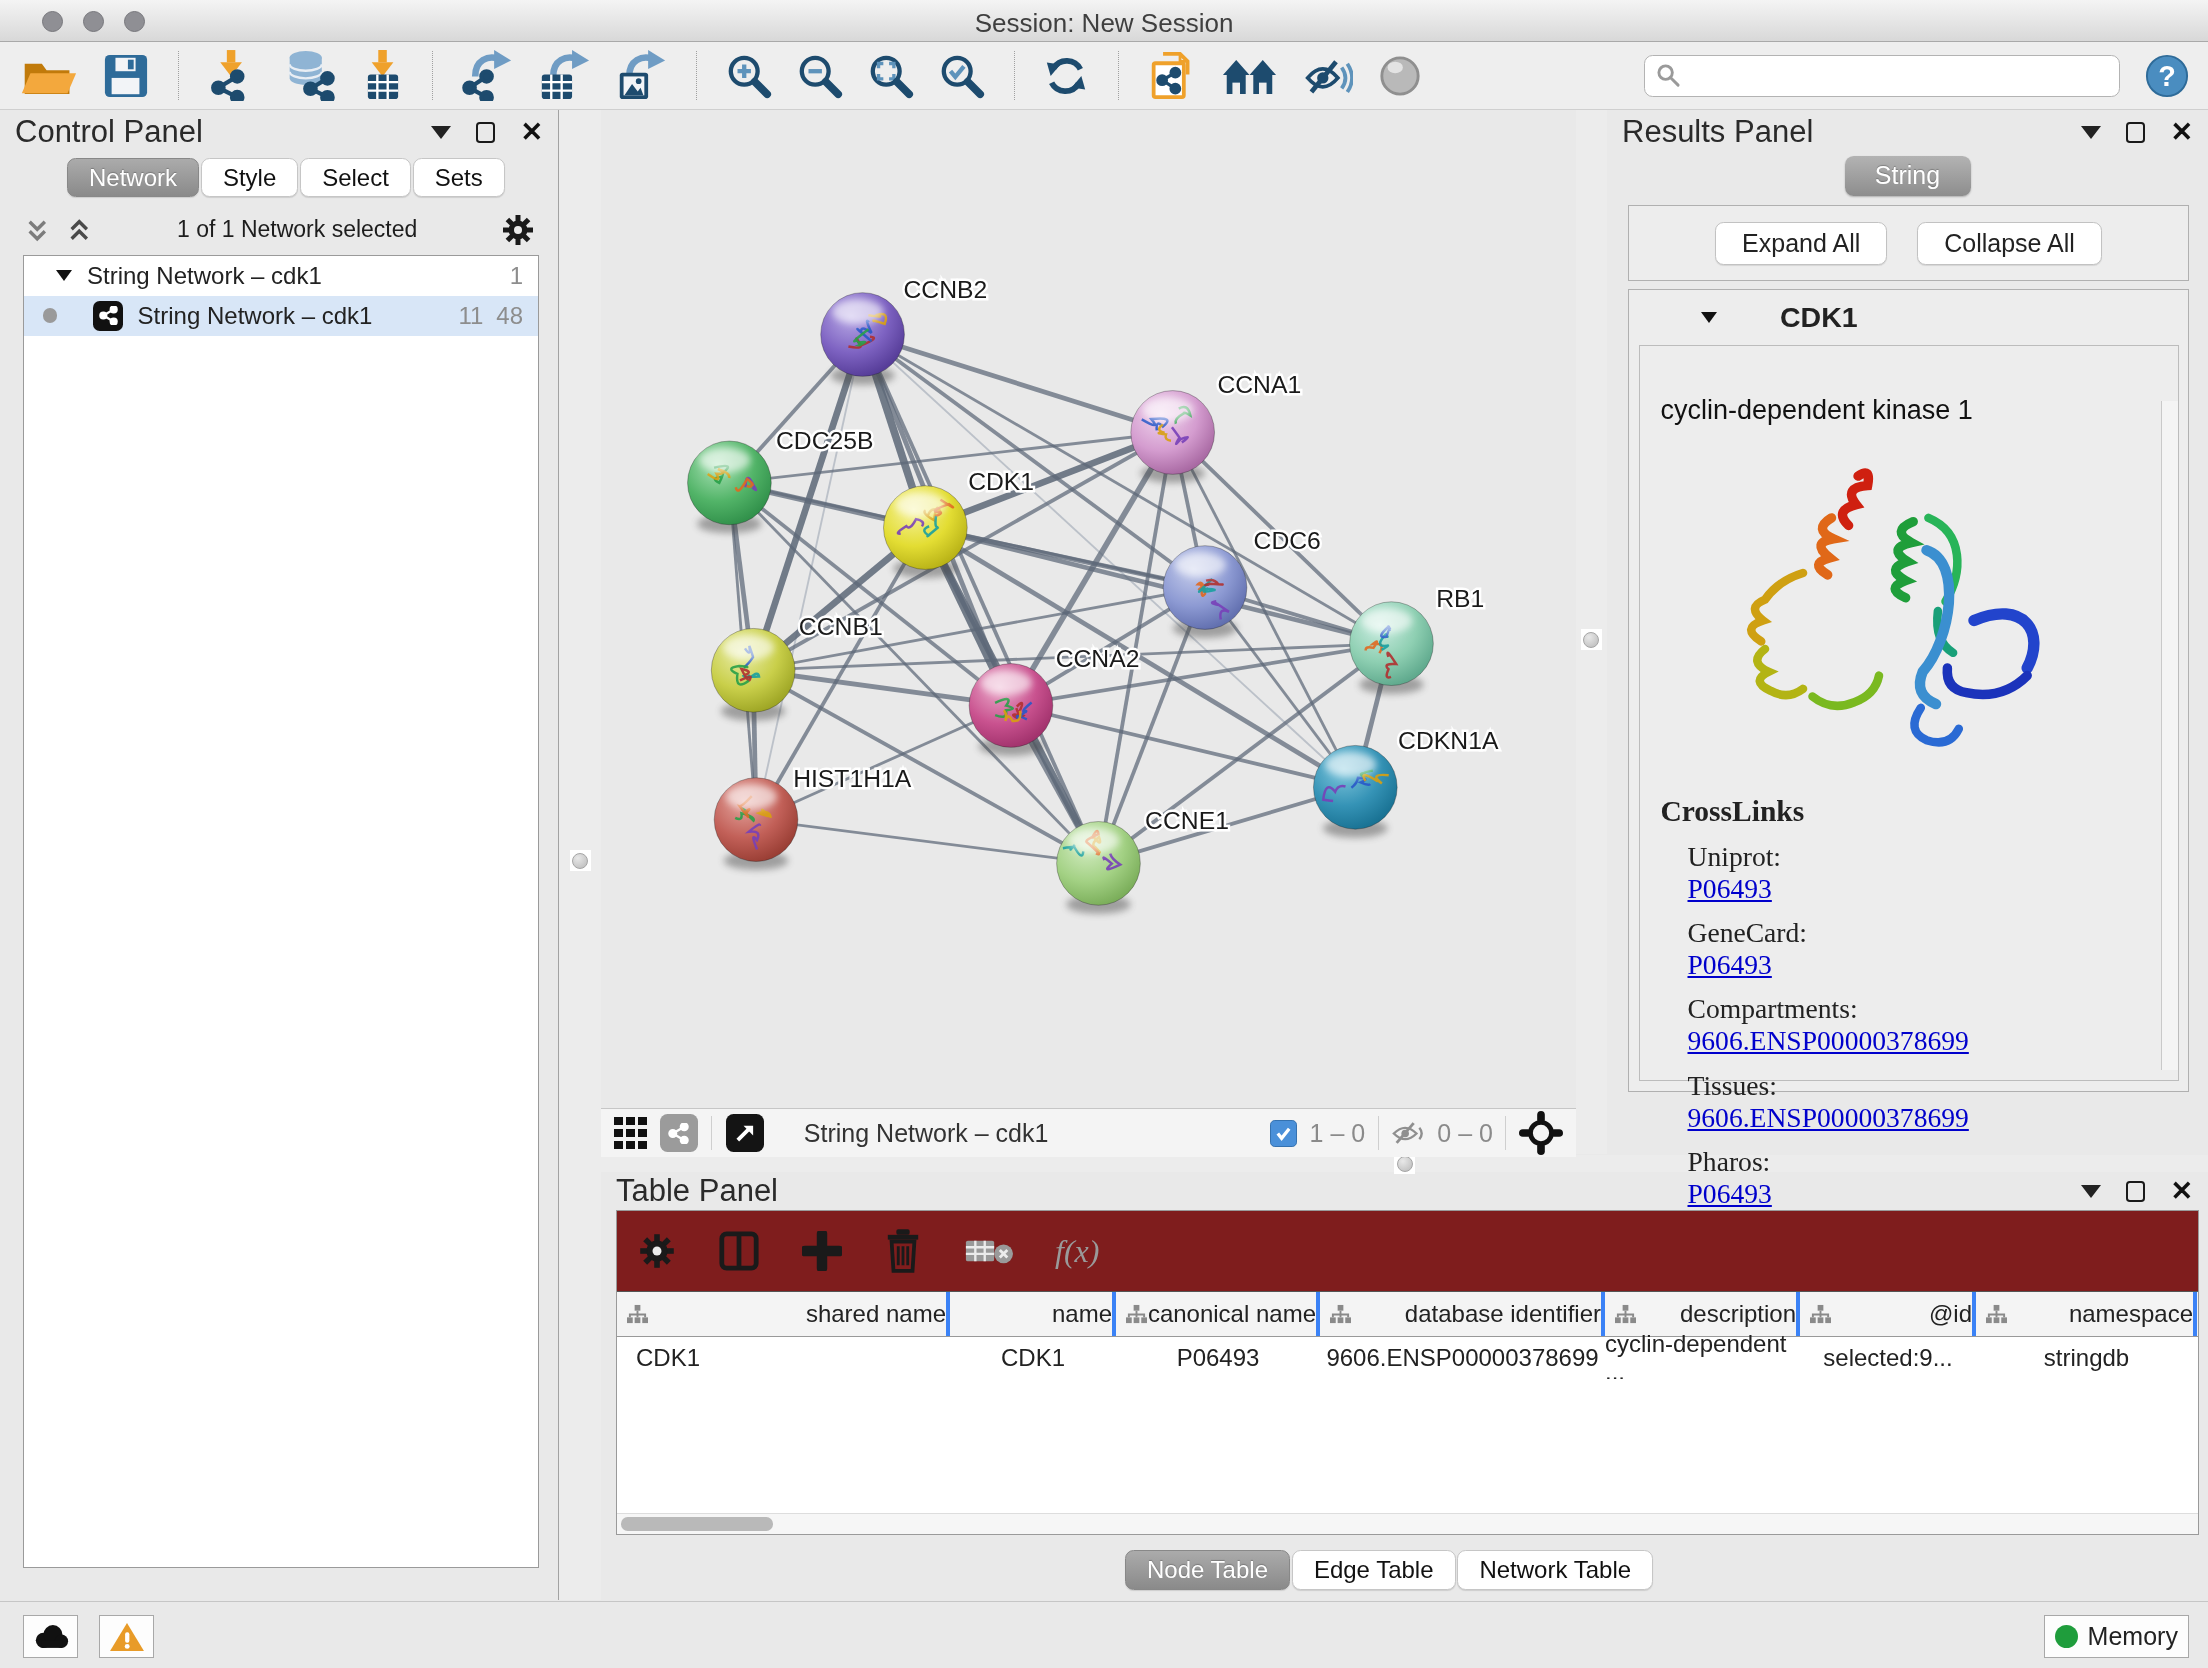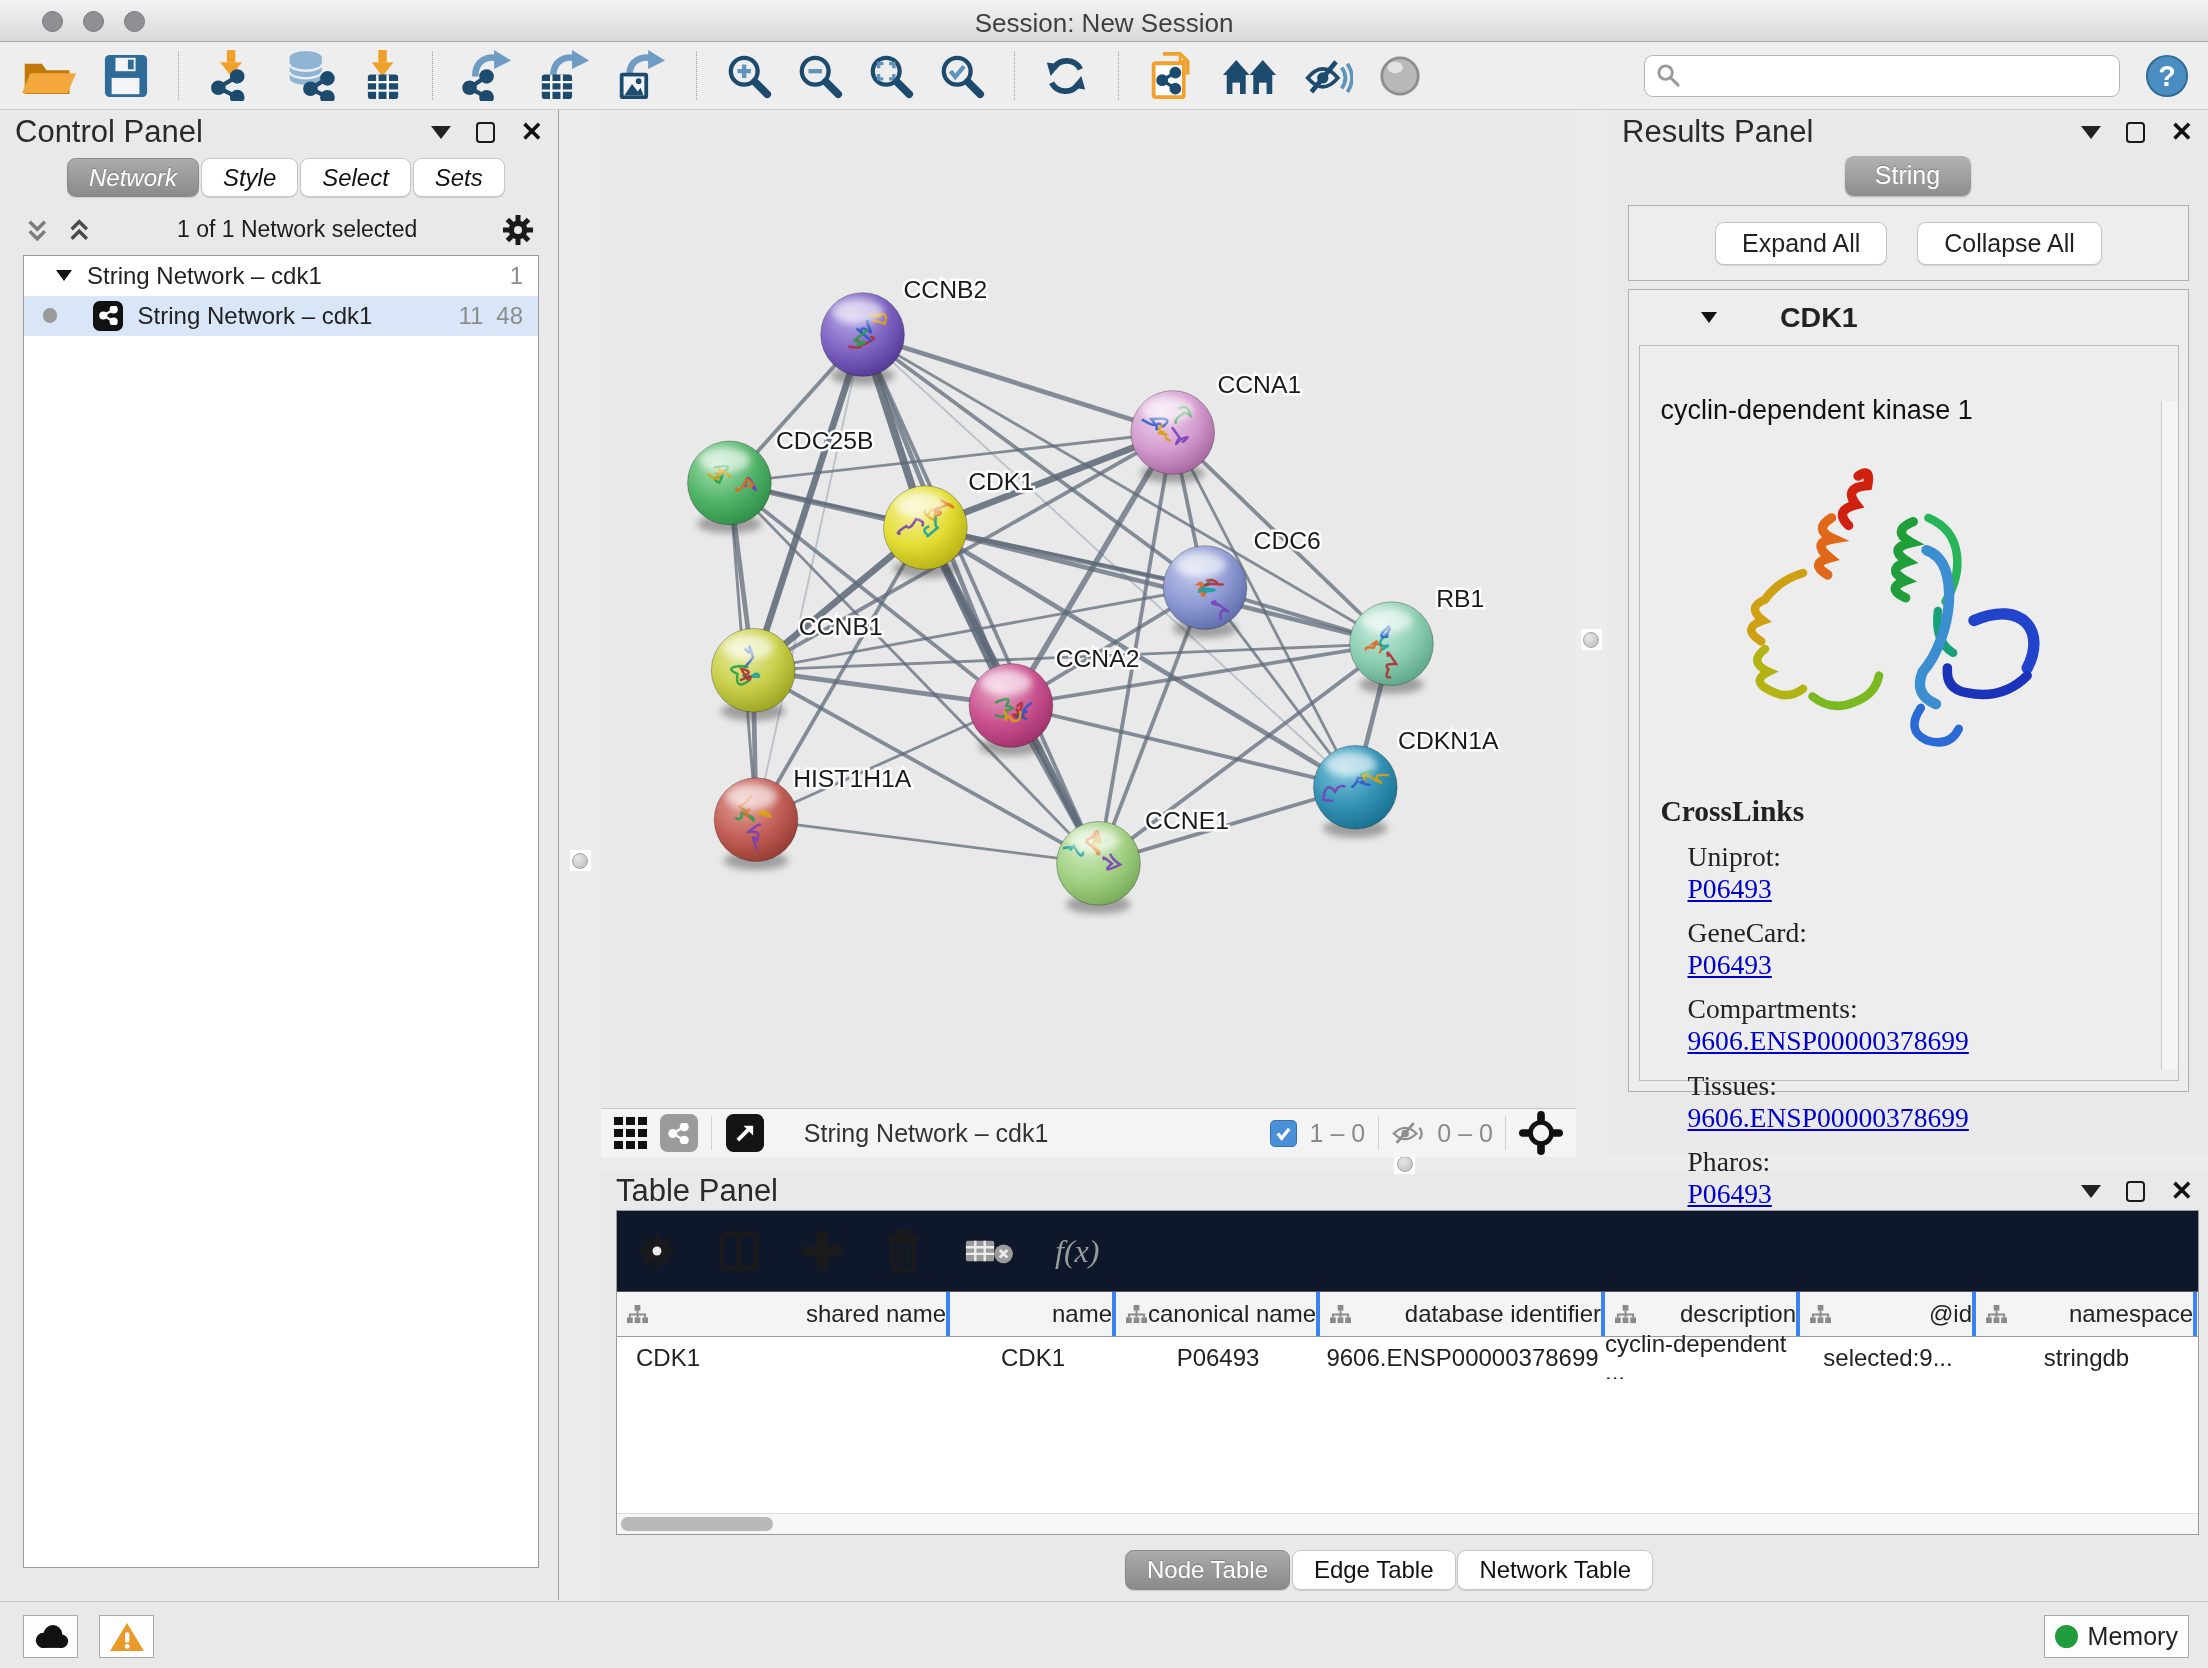--- a/index.html
+++ b/index.html
@@ -26,21 +26,21 @@
   .panel-head { height:44px; display:flex; align-items:center; padding:0 15px; }
   .panel-title { font-size:31px; color:#2a2a2a; }
   .panel-btns { margin-left:auto; display:flex; align-items:center; gap:25px; }
   .caret-down { width:0; height:0; border-left:10.5px solid transparent; border-right:10.5px solid transparent; border-top:13.3px solid #222; }
   .float-ico { width:19px; height:21px; border:2.9px solid #1a1a1a; border-radius:3.8px; }
   .close-x { font-size:27px; font-weight:bold; color:#111; line-height:1; }
 
   
   #control-panel { position:absolute; left:0; top:110px; width:559px; height:1490px; background:#e9e9e9;
     border-right:1px solid #a2a2a2; }
-  #ctl-tabs { display:flex; gap:1.9px; margin:3.8px 0 0 67px;font-style:italic; }
+  #ctl-tabs { display:flex; gap:1.9px; margin:3.8px 0 0 67px; }
   .tab { padding:4.8px 21px; font-size:24px; background:#fff; color:#111; border:1px solid #c6c6c6;
     border-radius:8.6px; box-shadow:0 1px 1px rgba(0,0,0,.12); }
   .tab.active { background:linear-gradient(#ababab,#8a8a8a); color:#fff; border-color:#888;
     text-shadow:0 -1px 1px rgba(0,0,0,.25); }
   #tree-toolbar { margin-top:11.4px; height:42px; display:flex; align-items:center; padding:0 23px; }
   #tree-status { flex:1; text-align:center; font-size:23px; color:#1d1d1d; }
   #tree-box { margin:3.8px 19px 0 23px; height:1313px; background:#fff; border:1px solid #9a9a9a; }
   .tree-row { height:40px; display:flex; align-items:center; font-size:24px; }
   .tree-row .count { color:#8d8d8d; }
   #tree-root { padding:0 15px 0 32px; }
@@ -92,21 +92,21 @@
   #xlinks { font-family:"Liberation Serif", serif; margin-top:3.8px; }
   #xlinks-title { font-size:29.5px; font-weight:bold; }
   .xrow { display:flex; margin:12.4px 0 0 27px; font-size:27.6px;flex-direction:column; }
   .xrow .xl { width:181px; }
   .xrow a { color:#0000cc; text-decoration:underline; }
   #res-scroll { position:absolute; right:0; top:55px; bottom:9.5px; width:17px; background:#f4f4f4; border-left:1px solid #c9c9c9; }
 
   
   #table-panel { position:absolute; left:601px; top:1172px; width:1607px; height:429px; }
   #tbl-box { margin:0 9.5px 0 15px; height:325px; border:1px solid #9a9a9a; background:#fff; display:flex; flex-direction:column; }
-  #tbl-toolbar { height:80px; background:#0f172a; display:flex; align-items:center; padding:0 21px; gap:42px; }
+  #tbl-toolbar { height:80px; background:#7f1d1d; display:flex; align-items:center; padding:0 21px; gap:42px; }
   #fx-label { font-family:"Liberation Serif", serif; font-style:italic; font-size:32px; color:#9a9a9a; }
   #tbl-head { height:46px; background:#f4f4f4; border-top:1.9px solid #555; border-bottom:1px solid #999; display:flex; }
   .th { position:relative; display:flex; align-items:center; justify-content:flex-end; font-size:24px; border-right:4px solid #3b82f6; }
   .th .tree-ico { position:absolute; left:9.5px; top:12.4px; }
   #tbl-row { height:42px; display:flex; }
   .td { display:flex; align-items:center; justify-content:center; font-size:24px; }
   .td:first-child { justify-content:flex-start; padding-left:19px; }
   #tbl-fill { flex:1; background:#fff; }
   #tbl-hscroll { height:21px; background:#f6f6f6; border-top:1px solid #ddd; display:flex; align-items:center; }
   #tbl-thumb { width:152px; height:13.3px; border-radius:6.7px; background:#b9b9b9; margin-left:3.8px; }

